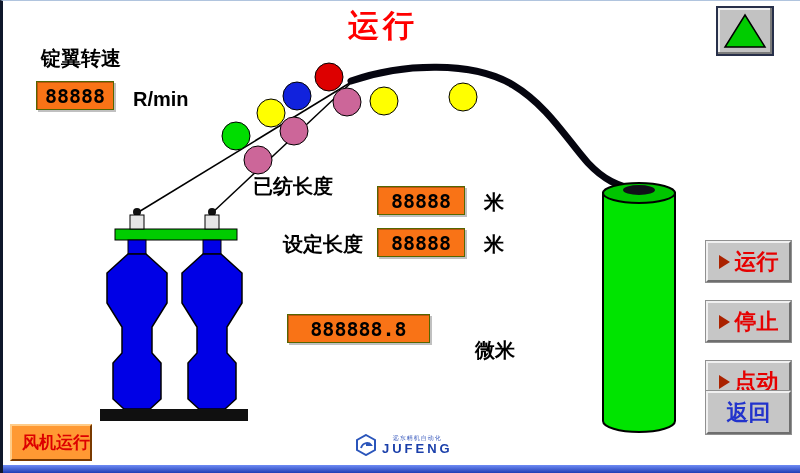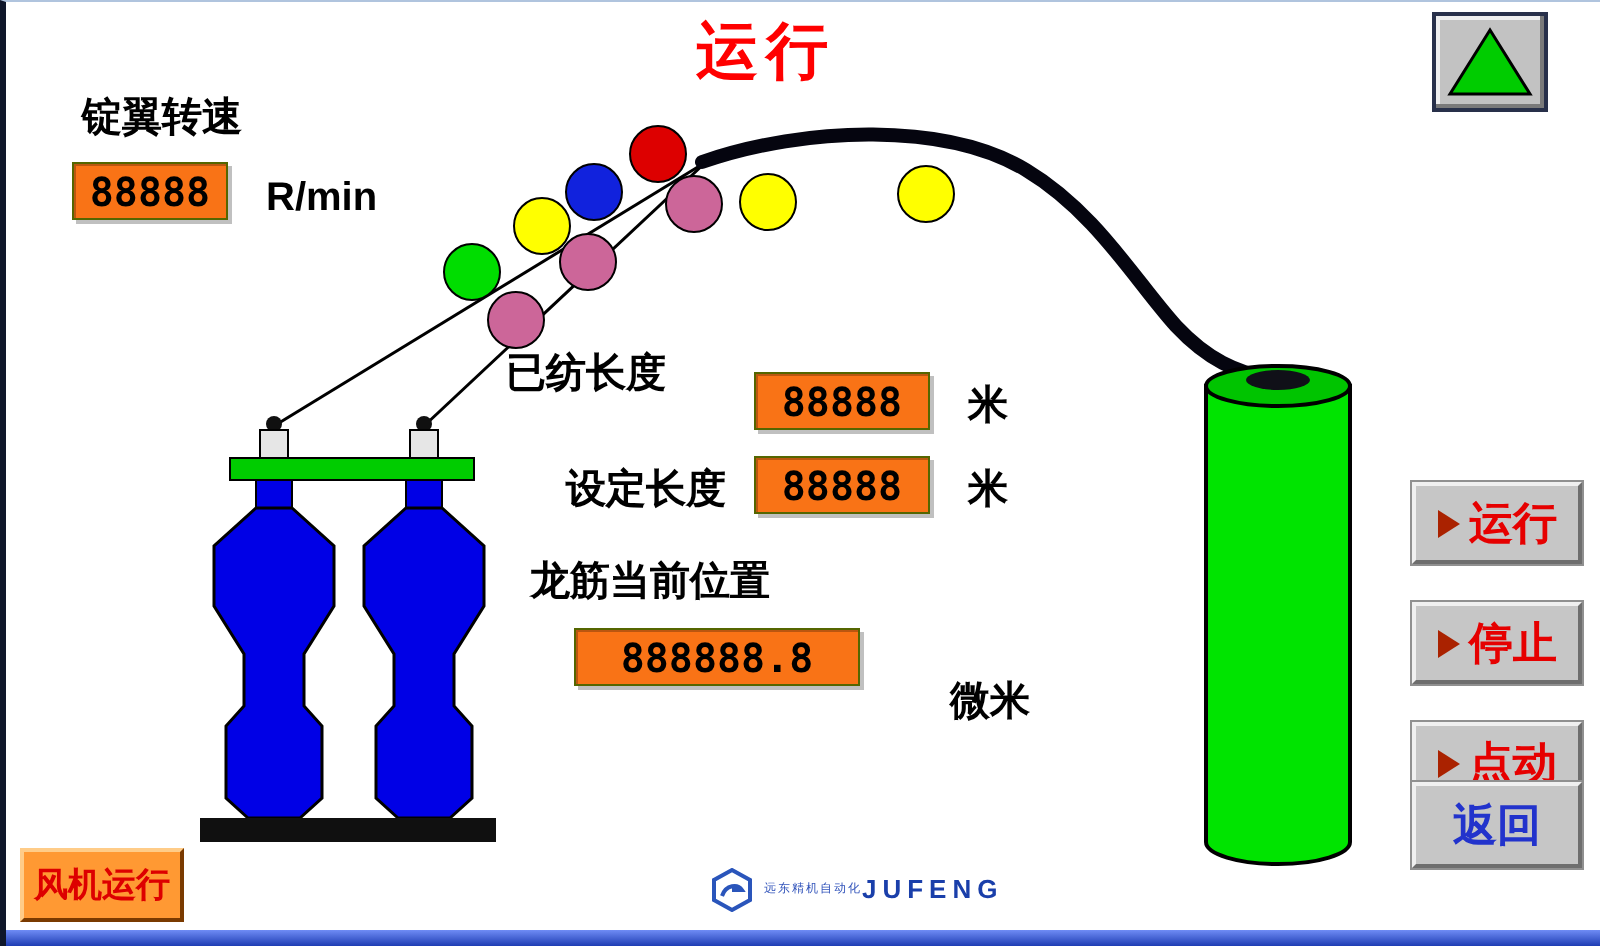--- a/index.html
+++ b/index.html
@@ -38,27 +38,27 @@
     width:0; height:0; flex:0 0 auto;
     border-left:11px solid #aa2200;
     border-top:7px solid transparent; border-bottom:7px solid transparent;
   }
   .side-btn-label { color:#e60000; font-size:22px; font-weight:bold; white-space:nowrap; }
   .back-btn { height:43px; }
   .back-btn .side-btn-label { color:#2233cc; }
   .fan-btn {
     position:absolute; left:7px; top:423px; width:82px; height:37px; box-sizing:border-box;
     background:#ff9933; border:2px solid; border-color:#ffcc88 #7a3a00 #7a3a00 #ffcc88;
-    display:flex; align-items:center; justify-content:center; cursor:pointer;
+    display:flex; align-items:center; justify-content:flex-end; cursor:pointer;
   }
   .fan-btn-label { color:#dd0000; font-size:17px; font-weight:bold; white-space:nowrap; }
   .logo {
     position:absolute; left:352px; top:433px; display:flex; align-items:center; gap:5px;
   }
-  .logo-col { display:flex; flex-direction:row; align-items:center; }
+  .logo-col { display:flex; flex-direction:column; align-items:center; }
   .logo-sub { font-size:6px; color:#3355bb; letter-spacing:1px; line-height:8px; }
   .logo-main { font-size:13px; font-weight:bold; color:#1a3faa; letter-spacing:3px; line-height:14px; }
   .bottom-bar {
     position:absolute; left:0; top:464px; width:800px; height:9px;
     background:linear-gradient(to bottom, #6f8cf5, #1433ab);
   }
 </style>
 </head>
 <body>
 
@@ -124,21 +124,20 @@
   <div class="unit" style="left:119px; top:87px;margin-left:11px;">R/min</div>
 
   <div class="lbl" style="left:250px; top:172px;">已纺长度</div>
   <div class="val-box" style="left:374px; top:185px; width:86px; height:27px;">88888</div>
   <div class="unit" style="left:481px; top:188px;">米</div>
 
   <div class="lbl" style="left:250px; top:230px;margin-left:30px;">设定长度</div>
   <div class="val-box" style="left:374px; top:227px; width:86px; height:27px;">88888</div>
   <div class="unit" style="left:481px; top:230px;">米</div>
 
-  <div class="lbl" style="left:262px; top:276px;">龙筋当前位置</div>
   <div class="val-box" style="left:284px; top:313px; width:141px; height:27px;">888888.8</div>
   <div class="unit" style="left:472px; top:316px;margin-top:20px;">微米</div>
 
   <div class="side-btn" style="top:240px;">
     <span class="tri"></span>
     <span class="side-btn-label">运行</span>
   </div>
   <div class="side-btn" style="top:360px;">
     <span class="tri"></span>
     <span class="side-btn-label">点动</span>

